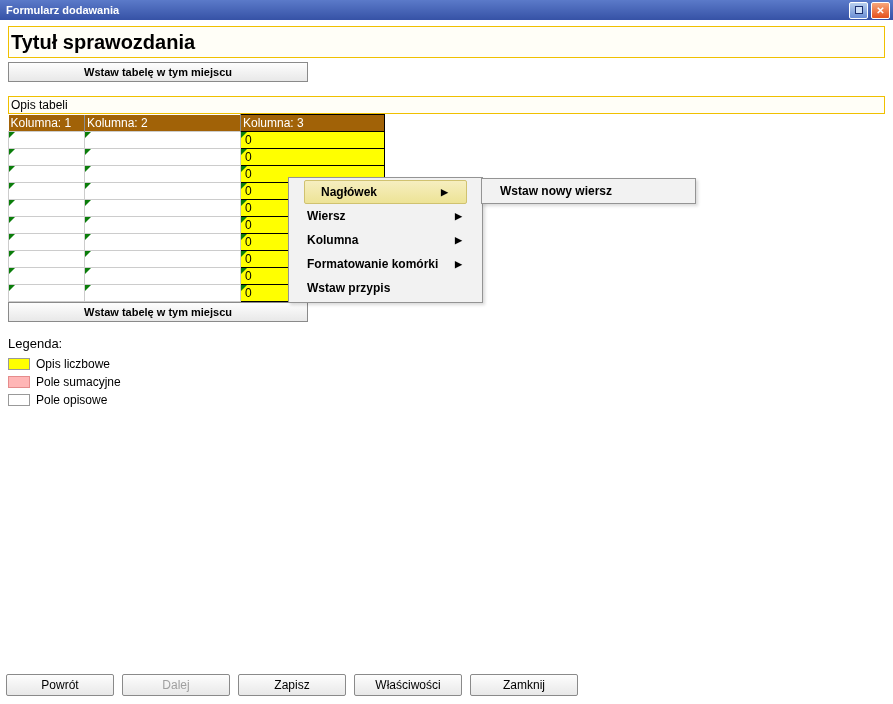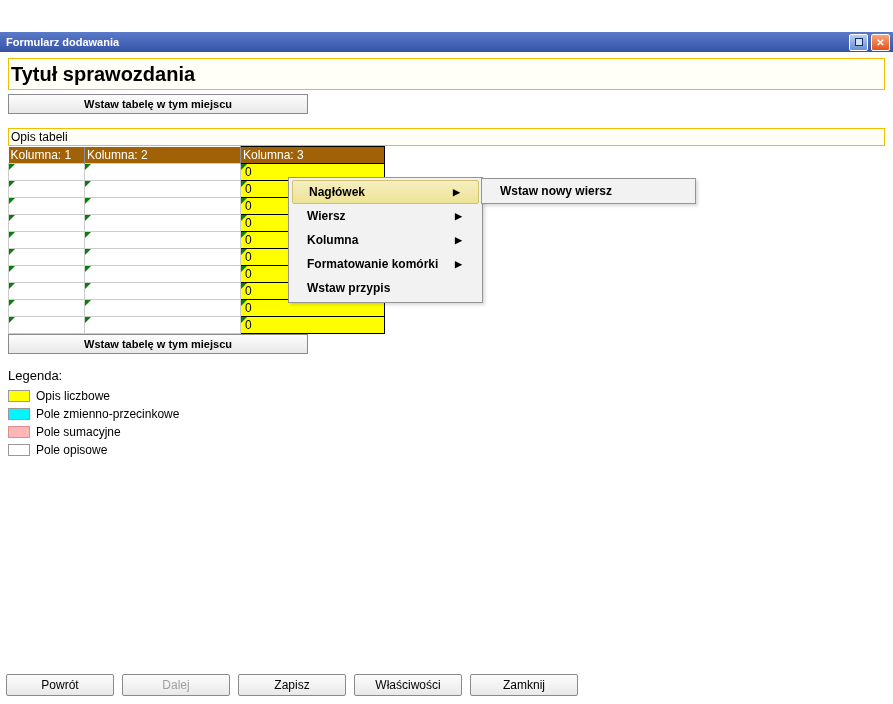--- a/index.html
+++ b/index.html
@@ -5,21 +5,20 @@
   * { box-sizing: border-box; margin: 0; padding: 0; font-family: Tahoma, Verdana, Arial, sans-serif; }
   body { width: 893px; height: 704px; background: #fff; overflow: hidden; position: relative; }
 
   
   .titlebar {
     height: 20px;
     background: linear-gradient(to bottom, #5b7ac9, #3652a6);
     display: flex; align-items: center; justify-content: space-between;
     padding: 0 3px 0 6px;
     position: relative;
-    margin-top: 32px;
   }
   .titlebar-text { color: #fff; font-size: 11px; font-weight: bold; }
   .titlebar-btns { display: flex; gap: 3px; }
   .titlebar-btn {
     width: 19px; height: 17px; border: 1px solid #fff; border-radius: 2px;
     display:flex; align-items:center; justify-content:center;
     font-size: 10px; font-weight: bold;
   }
   .btn-min { background: linear-gradient(to bottom,#b9d0ee,#6b8ed4); }
   .sq { width:8px; height:8px; border:1px solid #1b2f6f; background:#cfe0f7; }
@@ -94,21 +93,21 @@
     box-shadow: 2px 2px 3px rgba(0,0,0,0.15);
     z-index: 10;
   }
   .ctx-item {
     height: 24px; display:flex; align-items:center; justify-content:space-between;
     padding: 0 18px 0 16px; font-weight: bold; cursor: default;
   }
   .ctx-item.highlight {
     background: linear-gradient(to bottom,#f6eec0,#ede396);
     border: 1px solid #d0c270; border-radius: 2px;
-    margin: 0 1px;
+    margin: 0 13px;
   }
   .arrow { font-size: 9px; }
 
   .submenu {
     position: absolute; top: 178px; left: 481px;
     width: 215px; background: #f2f2f2; border: 1px solid #949494;
     font-size: 12px; padding: 2px 2px;
     box-shadow: 2px 2px 3px rgba(0,0,0,0.15);
     z-index: 10;
   }
@@ -231,24 +230,20 @@
   </table>
 
   <div class="insert-table-btn" style="margin-top:0;">Wstaw tabelę w tym miejscu</div>
 
   <div class="legend">
     <h4>Legenda:</h4>
     <div id="legend-rows">
         <div class="legend-row">
           <div class="swatch sw-yellow"></div>
           <span>Opis liczbowe</span>
-        </div>
-        <div class="legend-row">
-          <div class="swatch sw-cyan"></div>
-          <span>Pole zmienno-przecinkowe</span>
         </div>
         <div class="legend-row">
           <div class="swatch sw-pink"></div>
           <span>Pole sumacyjne</span>
         </div>
         <div class="legend-row">
           <div class="swatch sw-white"></div>
           <span>Pole opisowe</span>
         </div>
       </div>

